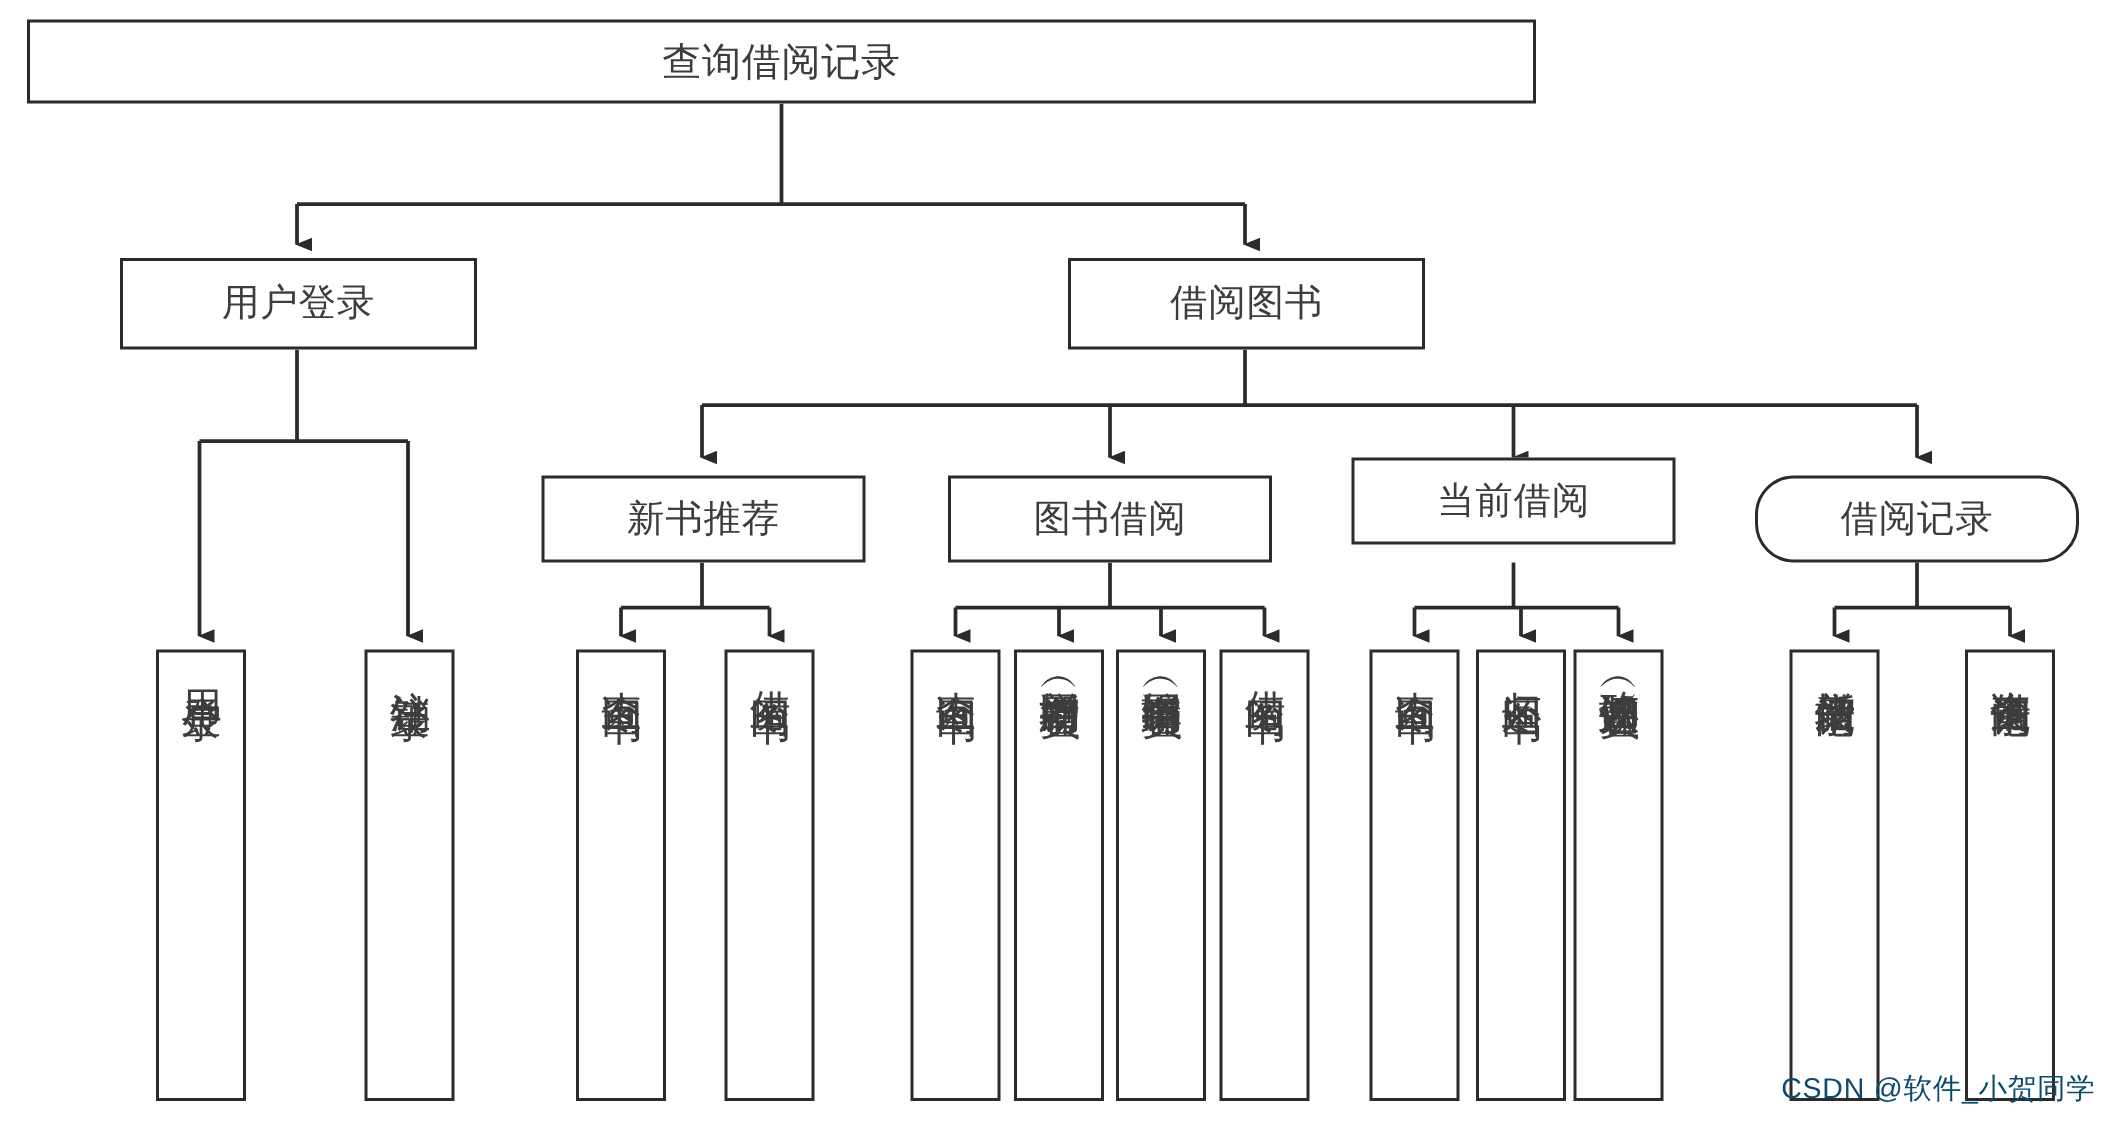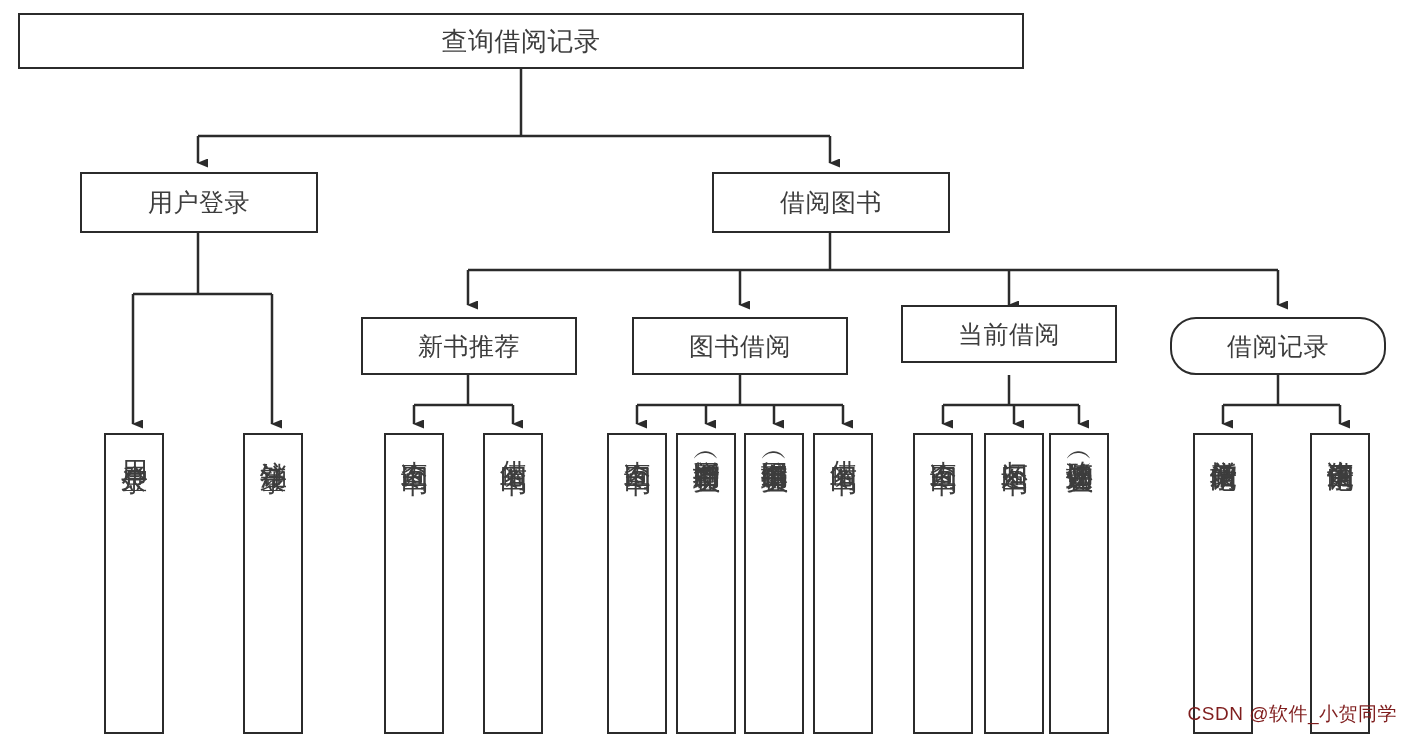--- a/index.html
+++ b/index.html
@@ -62,23 +62,23 @@
     letter-spacing: 3px;
     line-height: 1;
   }
   .node.leaf.tall .label {
     font-size: 27px;
     letter-spacing: 1px;
   }
   #watermark {
     position: absolute;
     right: 8px;
-    bottom: 20px;
+    bottom: 8px;
     font-size: 19px;
-    color: #7f1d1d;
+    color: #0c4a6e;
     z-index: 5;
     white-space: nowrap;
     letter-spacing: 0.5px;
   }
 </style>
 </head>
 <body>
 
 <div id="canvas">
 

